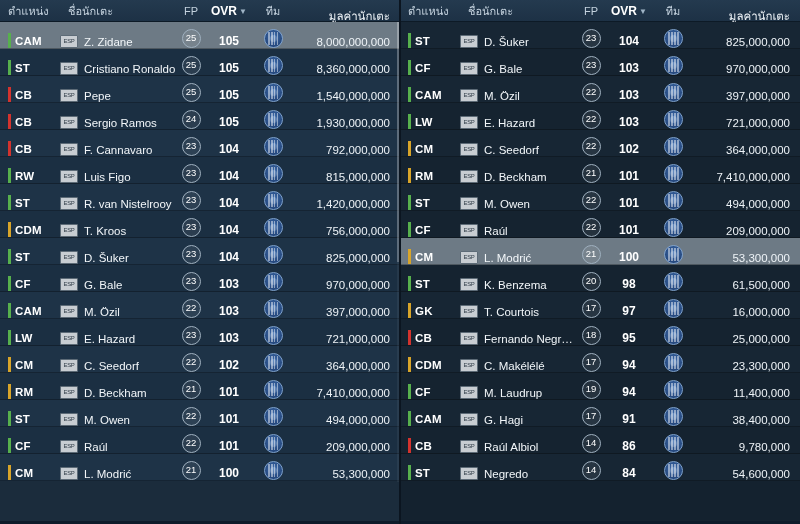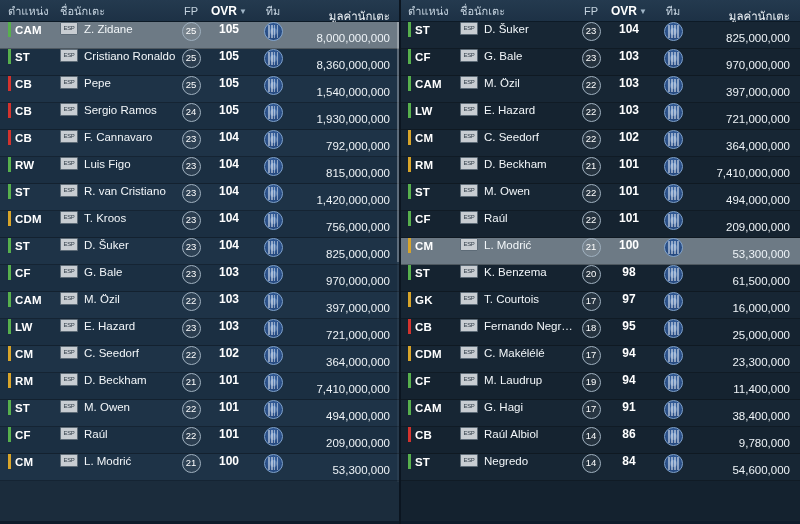--- a/index.html
+++ b/index.html
@@ -49,38 +49,38 @@
     align-items: center;
     height: 22px;
     padding: 0 6px 0 8px;
     font-size: 11px;
     color: #c4d2de;
     background: linear-gradient(180deg, #243a4f 0%, #1d3145 100%);
     border-bottom: 1px solid #0d1a26;
     box-sizing: border-box;
   }
   .hdr .c-pos { width: 52px; }
-  .hdr .c-name { flex: 1; }
+  .hdr .c-name { flex: 1; margin-left: 8px; }
   .hdr .c-fp { width: 30px; text-align: center; }
   .hdr .c-ovr { width: 46px; text-align: center; }
   .hdr .c-team { width: 42px; text-align: center; }
   .hdr .c-val { width: 96px; text-align: right; padding-right: 4px; }
   .caret {
     display: inline-block;
     margin-left: 2px;
     font-size: 8px;
     color: #9fb4c6;
     vertical-align: middle;
   }
   .rows {
     position: relative;
   }
   .row {
     display: flex;
-    align-items: flex-start;
+    align-items: flex-end;
     height: 27px;
     padding: 0 6px 0 8px;
     box-sizing: border-box;
     font-size: 11.5px;
     border-bottom: 1px solid rgba(0,0,0,0.28);
     background: transparent;
   }
   .panel.left .row { background: #1e3347; }
   .panel.left .row.alt { background: #1b2f42; }
   .panel.right .row { background: #172634; }
@@ -351,21 +351,21 @@
           </div>
           <div class="c-val">815,000,000</div>
         </div>
         <div class="row">
           <div class="c-pos">
             <span class="bar att"></span>
             <span class="pos">ST</span>
           </div>
           <div class="c-name">
             <span class="flag">ESP</span>
-            <span class="pname">R. van Cristiano</span>
+            <span class="pname">R. van Nistelrooy</span>
           </div>
           <div class="c-fp">
             <span class="fp-badge">23</span>
           </div>
           <div class="c-ovr">104</div>
           <div class="c-team">
             <span class="crest"></span>
           </div>
           <div class="c-val">1,420,000,000</div>
         </div>

